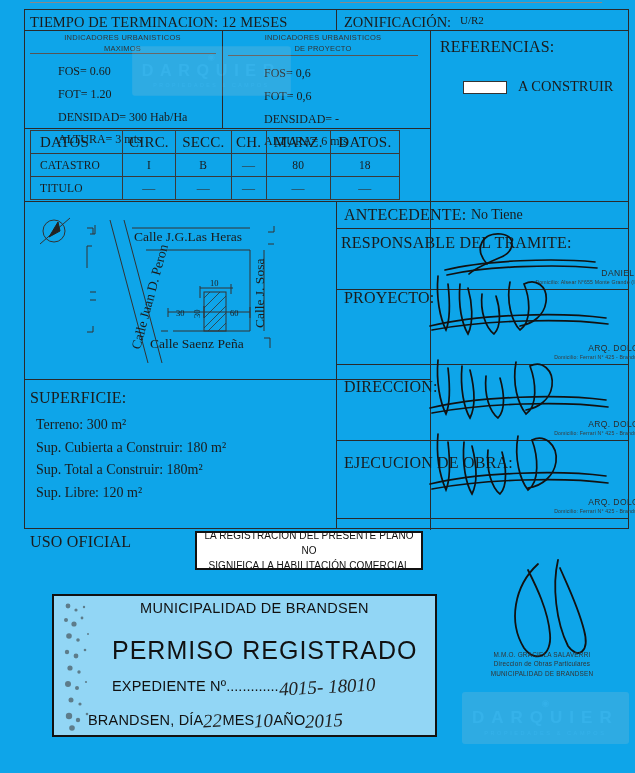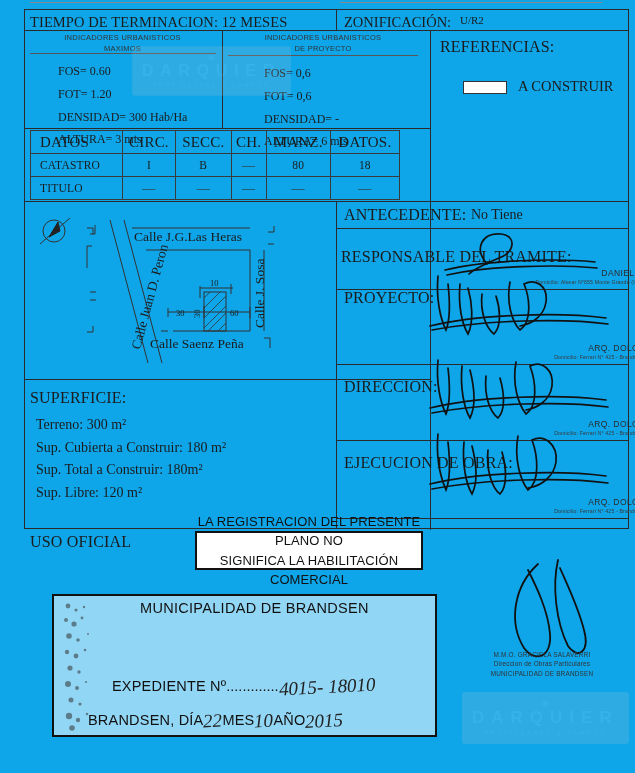--- a/index.html
+++ b/index.html
@@ -142,21 +142,21 @@
   }
   .note-box {
     position: absolute; left: 195px; top: 531px;
     width: 228px; height: 39px;
     border: 2px solid #111; background: #fff;
     display: flex; align-items: center; justify-content: center;
     text-align: center;
   }
   .note-box div {
     font-family: "Liberation Sans", sans-serif;
-    font-size: 13px; line-height: 1.5; color: #111;
+    font-size: 10px; line-height: 1.5; color: #111;
     letter-spacing: .1px;
   }
 
   
   .stamp {
     position: absolute; left: 52px; top: 594px;
     width: 385px; height: 143px;
     border: 2px solid #111; background: rgba(255,255,255,.55);
   }
   .stamp-muni {
@@ -389,21 +389,21 @@
   <div class="superficie-list">
     <div>Terreno: 300 m²</div>
     <div>Sup. Cubierta a Construir: 180 m²</div>
     <div>Sup. Total a Construir: 180m²</div>
     <div>Sup. Libre: 120 m²</div>
   </div>
 
   <div class="rsec-label" style="left:344px; top:206px;">ANTECEDENTE:</div>
   <div class="rsec-value" style="left:471px; top:207px;">No Tiene</div>
 
-  <div class="rsec-label" style="left:341px; top:248px;">RESPONSABLE DEL TRAMITE:</div>
+  <div class="rsec-label" style="left:341px; top:234px;">RESPONSABLE DEL TRAMITE:</div>
   <div class="sigwrap" style="left:425px; top:226px;">
     <svg width="200" height="58" viewBox="0 0 200 58">
       <g fill="none" stroke="#111" stroke-width="1.7" stroke-linecap="round">
         <path d="M62,38 C48,22 58,6 76,8 C92,10 90,26 74,32 C60,38 48,44 44,48"></path>
         <path d="M20,44 C60,34 130,32 170,36"></path>
         <path d="M22,49 C62,40 132,38 172,42"></path>
       </g>
     </svg>
   </div>
   <div class="signer-name" style="left:336px; top:268px;">DANIEL JORGE TOSONI</div>
@@ -489,20 +489,21 @@
         <circle cx="11" cy="100" r="2.5"></circle>
           <circle cx="20" cy="104" r="1.6"></circle>
         <circle cx="9" cy="116" r="3.2"></circle>
           <circle cx="18" cy="120" r="2.2"></circle>
           <circle cx="27" cy="114" r="1.3"></circle>
         <circle cx="12" cy="128" r="2.8"></circle>
       </g>
     </svg>
   </div>
   <div class="stamp-muni">MUNICIPALIDAD DE BRANDSEN</div>
+  <div class="stamp-permiso">PERMISO REGISTRADO</div>
 
   <div class="stamp-exp">
     <span>EXPEDIENTE Nº</span><span class="dots">.............</span><span class="hand">4015- 18010</span>
   </div>
 
   <div class="stamp-brandsen">
     <span>BRANDSEN, DÍA</span><span class="hand">22</span><span>MES</span><span class="hand">10</span><span>AÑO</span><span class="hand">2015</span>
   </div>
 
   <div class="sigwrap" style="left:480px; top:560px;">

